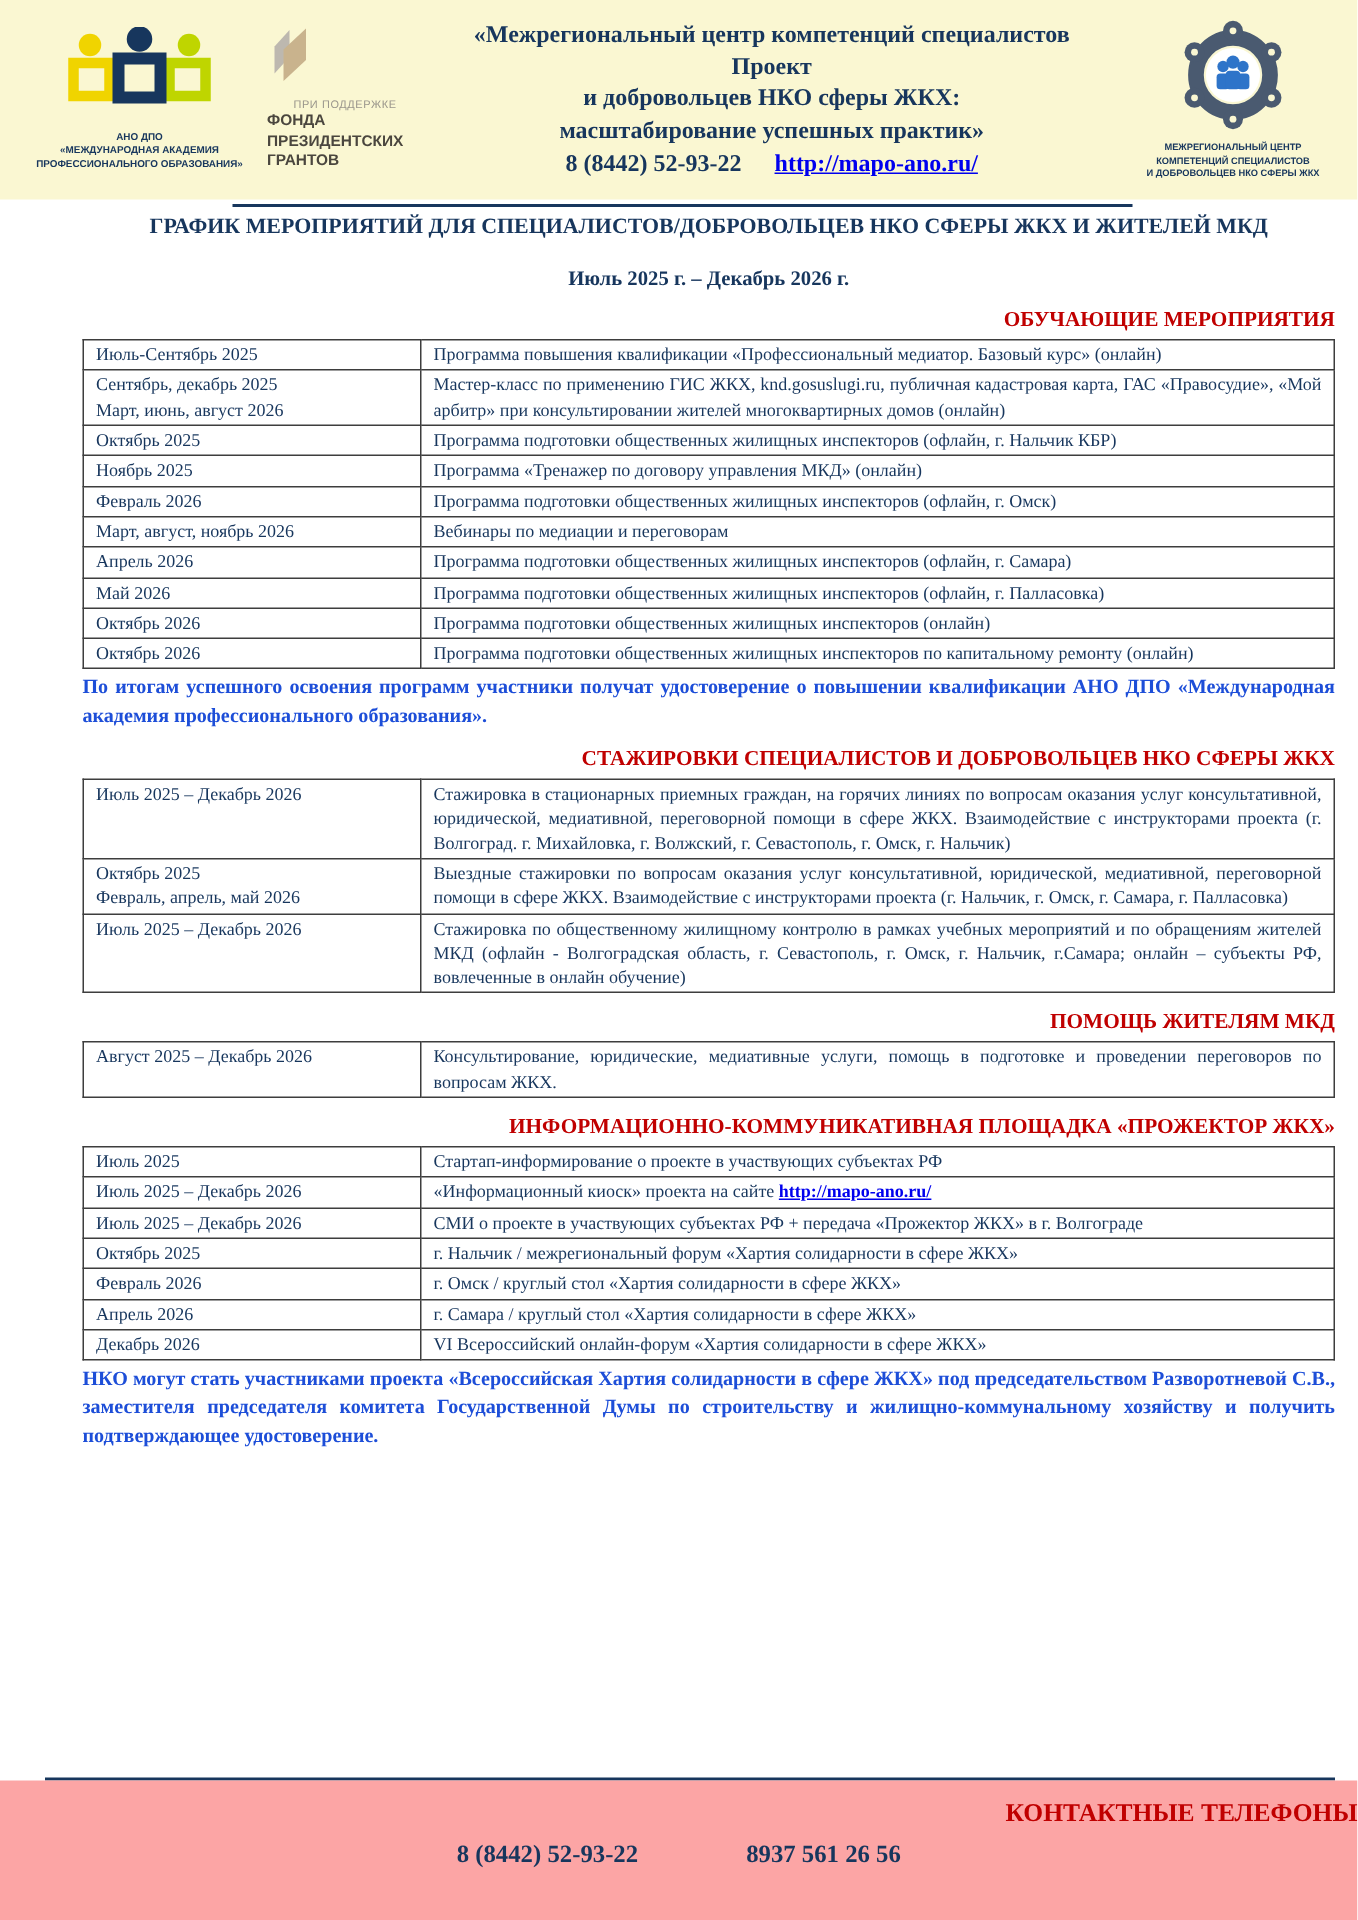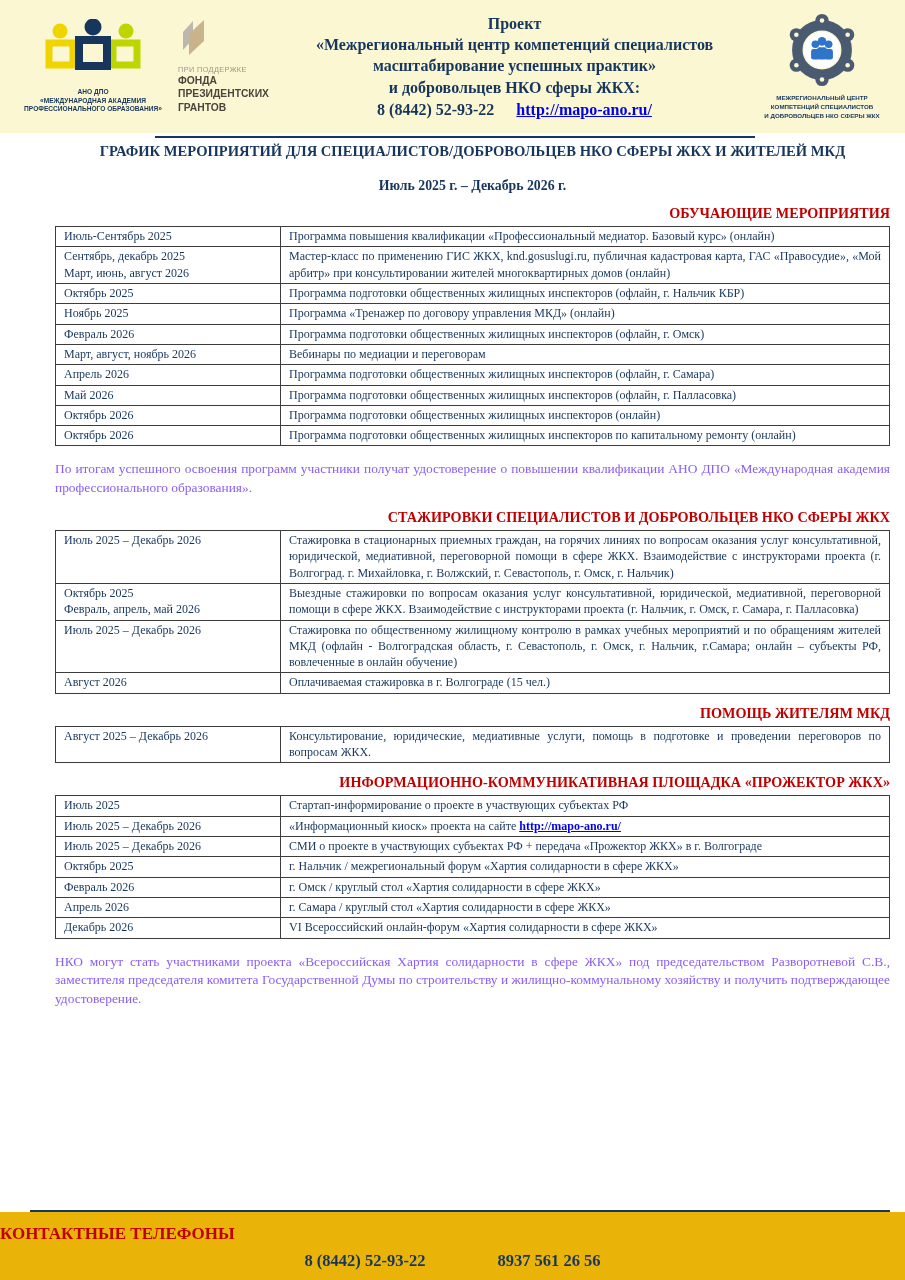--- a/index.html
+++ b/index.html
@@ -18,21 +18,21 @@
   .logo-block{text-align:center;}
   .mapo-logo{width:142px;flex:0 0 auto;}
   .mapo-caption{
     font-family:"Liberation Sans","DejaVu Sans",sans-serif;
     font-size:6.6px;font-weight:bold;color:#17365D;line-height:1.35;
     white-space:pre-line;margin-top:3px;
   }
   .grants-logo{width:118px;flex:0 0 auto;text-align:left;padding-left:14px;box-sizing:border-box;}
   .grants-support{
     font-family:"Liberation Sans","DejaVu Sans",sans-serif;
-    font-size:7.3px;color:#9a968c;letter-spacing:.4px;margin-top:4px;
+    font-size:7.3px;color:#9a968c;letter-spacing:.4px;margin-top:4px;text-align:center;
   }
   .grants-name{
     font-family:"Liberation Sans","DejaVu Sans",sans-serif;
     font-size:10.3px;font-weight:bold;color:#4a463e;line-height:1.3;white-space:pre-line;
   }
   .head-center{flex:1;text-align:center;color:#17365D;font-weight:bold;font-size:16px;line-height:1.32;padding:0 4px;}
   .head-contact{margin-top:1px;}
   .head-phone{margin-right:22px;}
   a.head-link{color:#0000EE;text-decoration:underline;cursor:pointer;}
   .center-logo{width:150px;flex:0 0 auto;}
@@ -47,26 +47,26 @@
   
   main{flex:1 1 auto;overflow:hidden;padding:0 15px 0 55px;}
   .doc-title{font-size:14.6px;font-weight:bold;color:#17365D;text-align:center;margin:3px 0 1px;}
   .doc-subtitle{font-size:13.8px;font-weight:bold;color:#17365D;text-align:center;margin:18px 0 6px;}
   .section-heading{font-size:14.2px;font-weight:bold;color:#C00000;text-align:right;margin:11px 0 4px;}
   table{width:100%;border-collapse:collapse;color:#17365D;font-size:12px;table-layout:fixed;}
   td{border:1px solid #3d3d3d;padding:1px 8px 2px;vertical-align:top;line-height:1.36;}
   td.c-date{width:208px;white-space:pre-line;}
   td.c-event{text-align:justify;}
   a.tbl-link{color:#0000EE;font-weight:bold;text-decoration:underline;cursor:pointer;}
-  .note{color:#8b5cf6;font-weight:normal;text-align:justify;font-size:13.4px;line-height:1.4;margin:14px 0 0;}
+  .note{color:#1d4ed8;font-weight:bold;text-align:justify;font-size:13.4px;line-height:1.4;margin:3px 0 0;}
 
   
   footer{flex:0 0 auto;margin-top:auto;}
   .footer-rule{border-top:2px solid #17365D;margin:0 15px 0 30px;}
-  .footer-band{background:#eab308;height:68px;box-sizing:border-box;text-align:left;padding-top:12px;}
+  .footer-band{background:#fca5a5;height:93px;box-sizing:border-box;text-align:right;padding-top:12px;}
   .footer-heading{color:#C00000;font-weight:bold;font-size:17px;margin-bottom:7px;}
   .footer-phones{color:#17365D;font-weight:bold;font-size:16.5px;display:flex;justify-content:center;gap:72px;}
 </style>
 </head>
 <body>
 
 <div class="page">
 
   <header class="topbar">
 
@@ -93,24 +93,24 @@
           <polygon points="11,15 26,1 26,22 11,36" fill="#C9B38D"></polygon>
         </svg>
       </span>
       <div class="grants-support">ПРИ ПОДДЕРЖКЕ</div>
       <div class="grants-name">ФОНДА
 ПРЕЗИДЕНТСКИХ
 ГРАНТОВ</div>
     </div>
 
     <div class="head-center">
+      <div>«Межрегиональный центр компетенций специалистов</div>
       <div>Проект</div>
-      <div>«Межрегиональный центр компетенций специалистов</div>
+      <div>и добровольцев НКО сферы ЖКХ:</div>
       <div>масштабирование успешных практик»</div>
-      <div>и добровольцев НКО сферы ЖКХ:</div>
       <div class="head-contact">
         <span class="head-phone">8 (8442) 52-93-22</span><a class="head-link">http://mapo-ano.ru/</a>
       </div>
     </div>
 
     <div class="logo-block center-logo">
       <span>
         <svg width="76" height="76" viewBox="0 0 80 80" aria-hidden="true">
           <circle cx="40" cy="40" r="26" fill="none" stroke="#4A5A70" stroke-width="11"></circle>
           <circle cx="40" cy="9" r="7" fill="#4A5A70"></circle>
@@ -204,24 +204,20 @@
           </tr>
         <tr>
             <td class="c-date">Октябрь 2025
 Февраль, апрель, май 2026</td>
             <td class="c-event">Выездные стажировки по вопросам оказания услуг консультативной, юридической, медиативной, переговорной помощи в сфере ЖКХ. Взаимодействие с инструкторами проекта (г. Нальчик, г. Омск, г. Самара, г. Палласовка)</td>
           </tr>
         <tr>
             <td class="c-date">Июль 2025 – Декабрь 2026</td>
             <td class="c-event">Стажировка по общественному жилищному контролю в рамках учебных мероприятий и по обращениям жителей МКД (офлайн - Волгоградская область, г. Севастополь, г. Омск, г. Нальчик, г.Самара; онлайн – субъекты РФ, вовлеченные в онлайн обучение)</td>
           </tr>
-        <tr>
-            <td class="c-date">Август 2026</td>
-            <td class="c-event">Оплачиваемая стажировка в г. Волгограде (15 чел.)</td>
-          </tr>
       </tbody>
     </table>
 
     <div class="section-heading">ПОМОЩЬ ЖИТЕЛЯМ МКД</div>
     <table>
       <tbody>
         <tr>
             <td class="c-date">Август 2025 – Декабрь 2026</td>
             <td class="c-event">Консультирование, юридические, медиативные услуги, помощь в подготовке и проведении переговоров по вопросам ЖКХ.</td>
           </tr>

